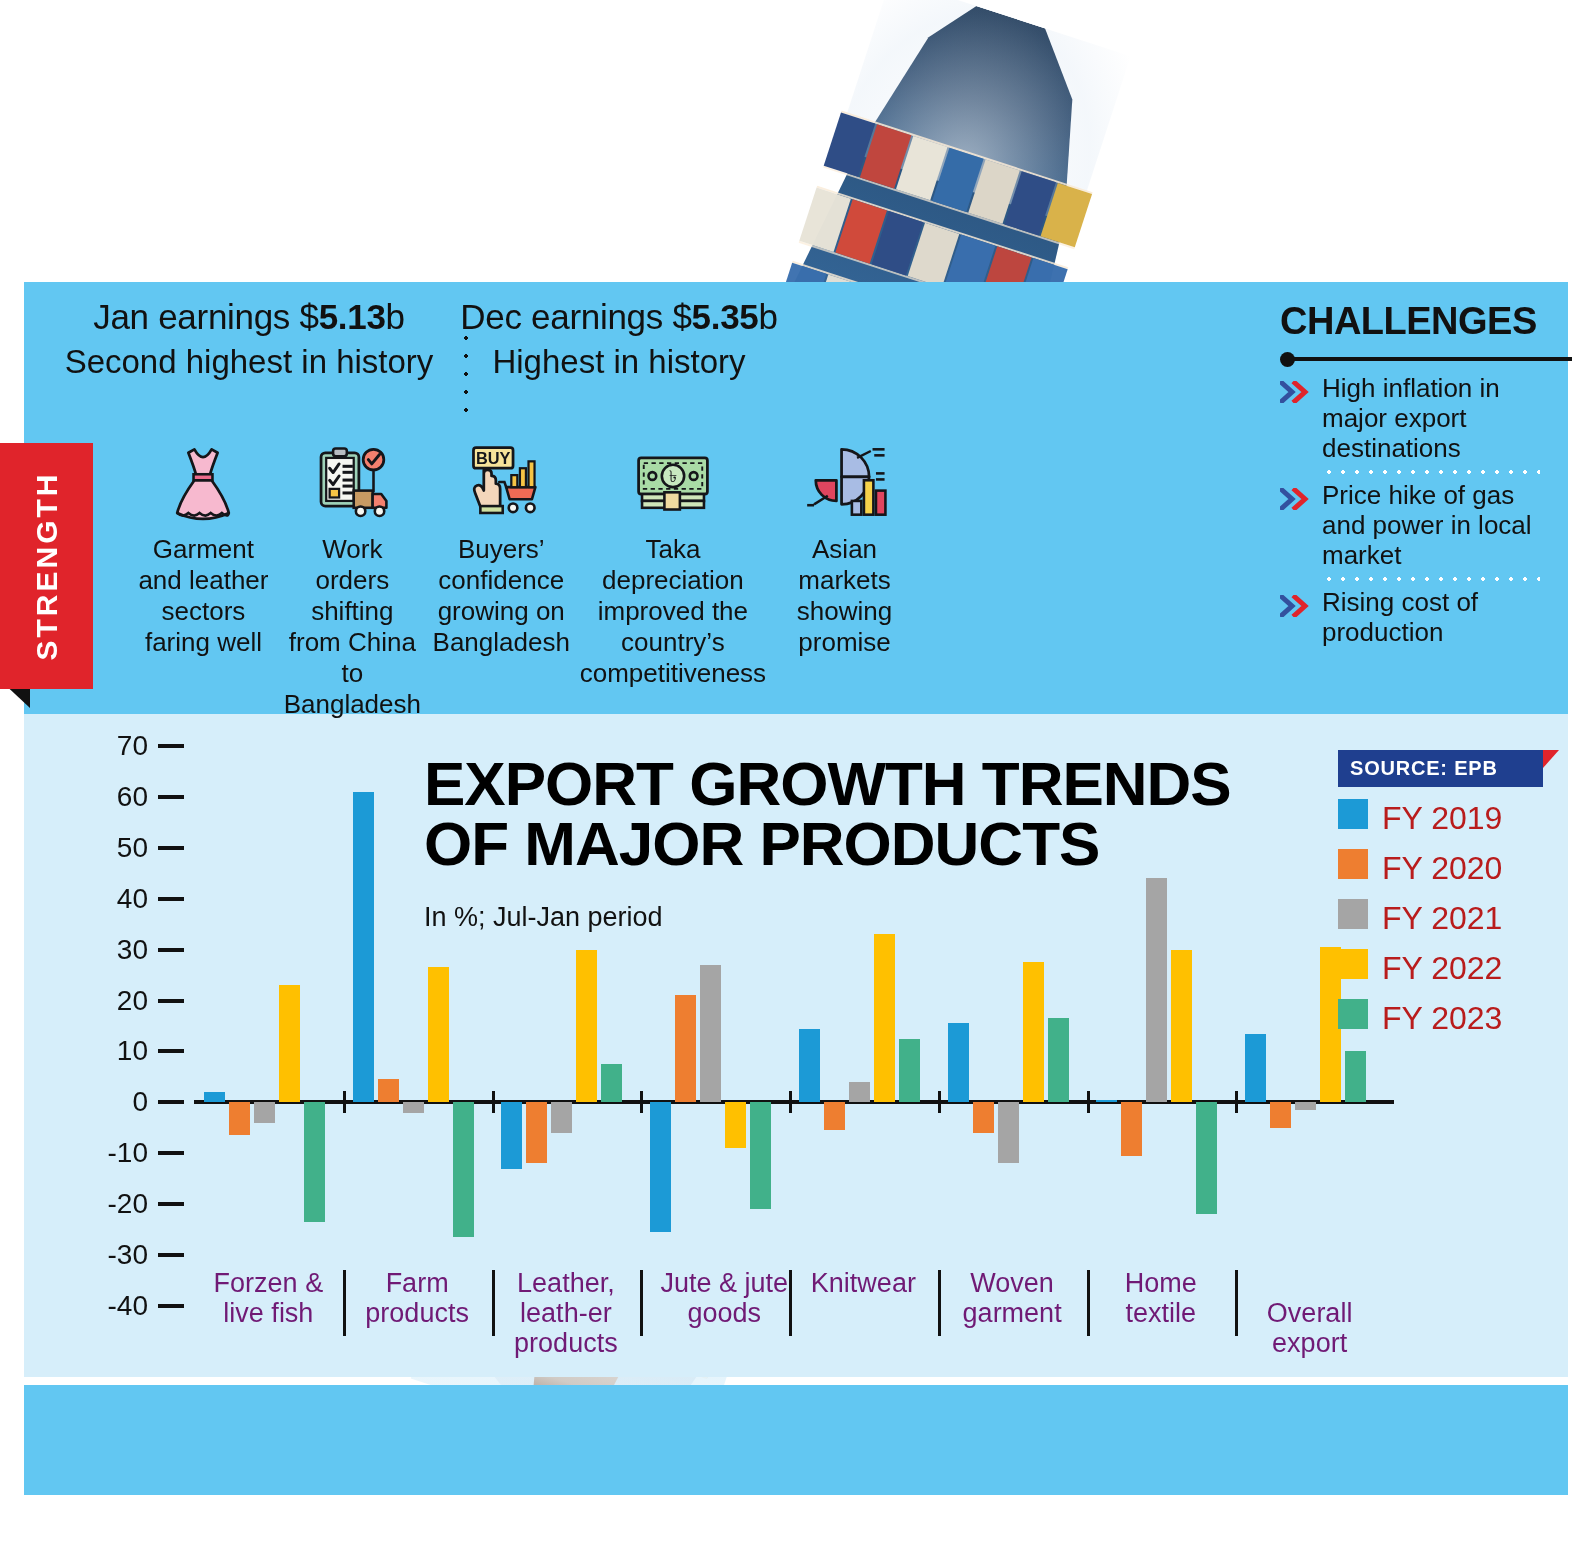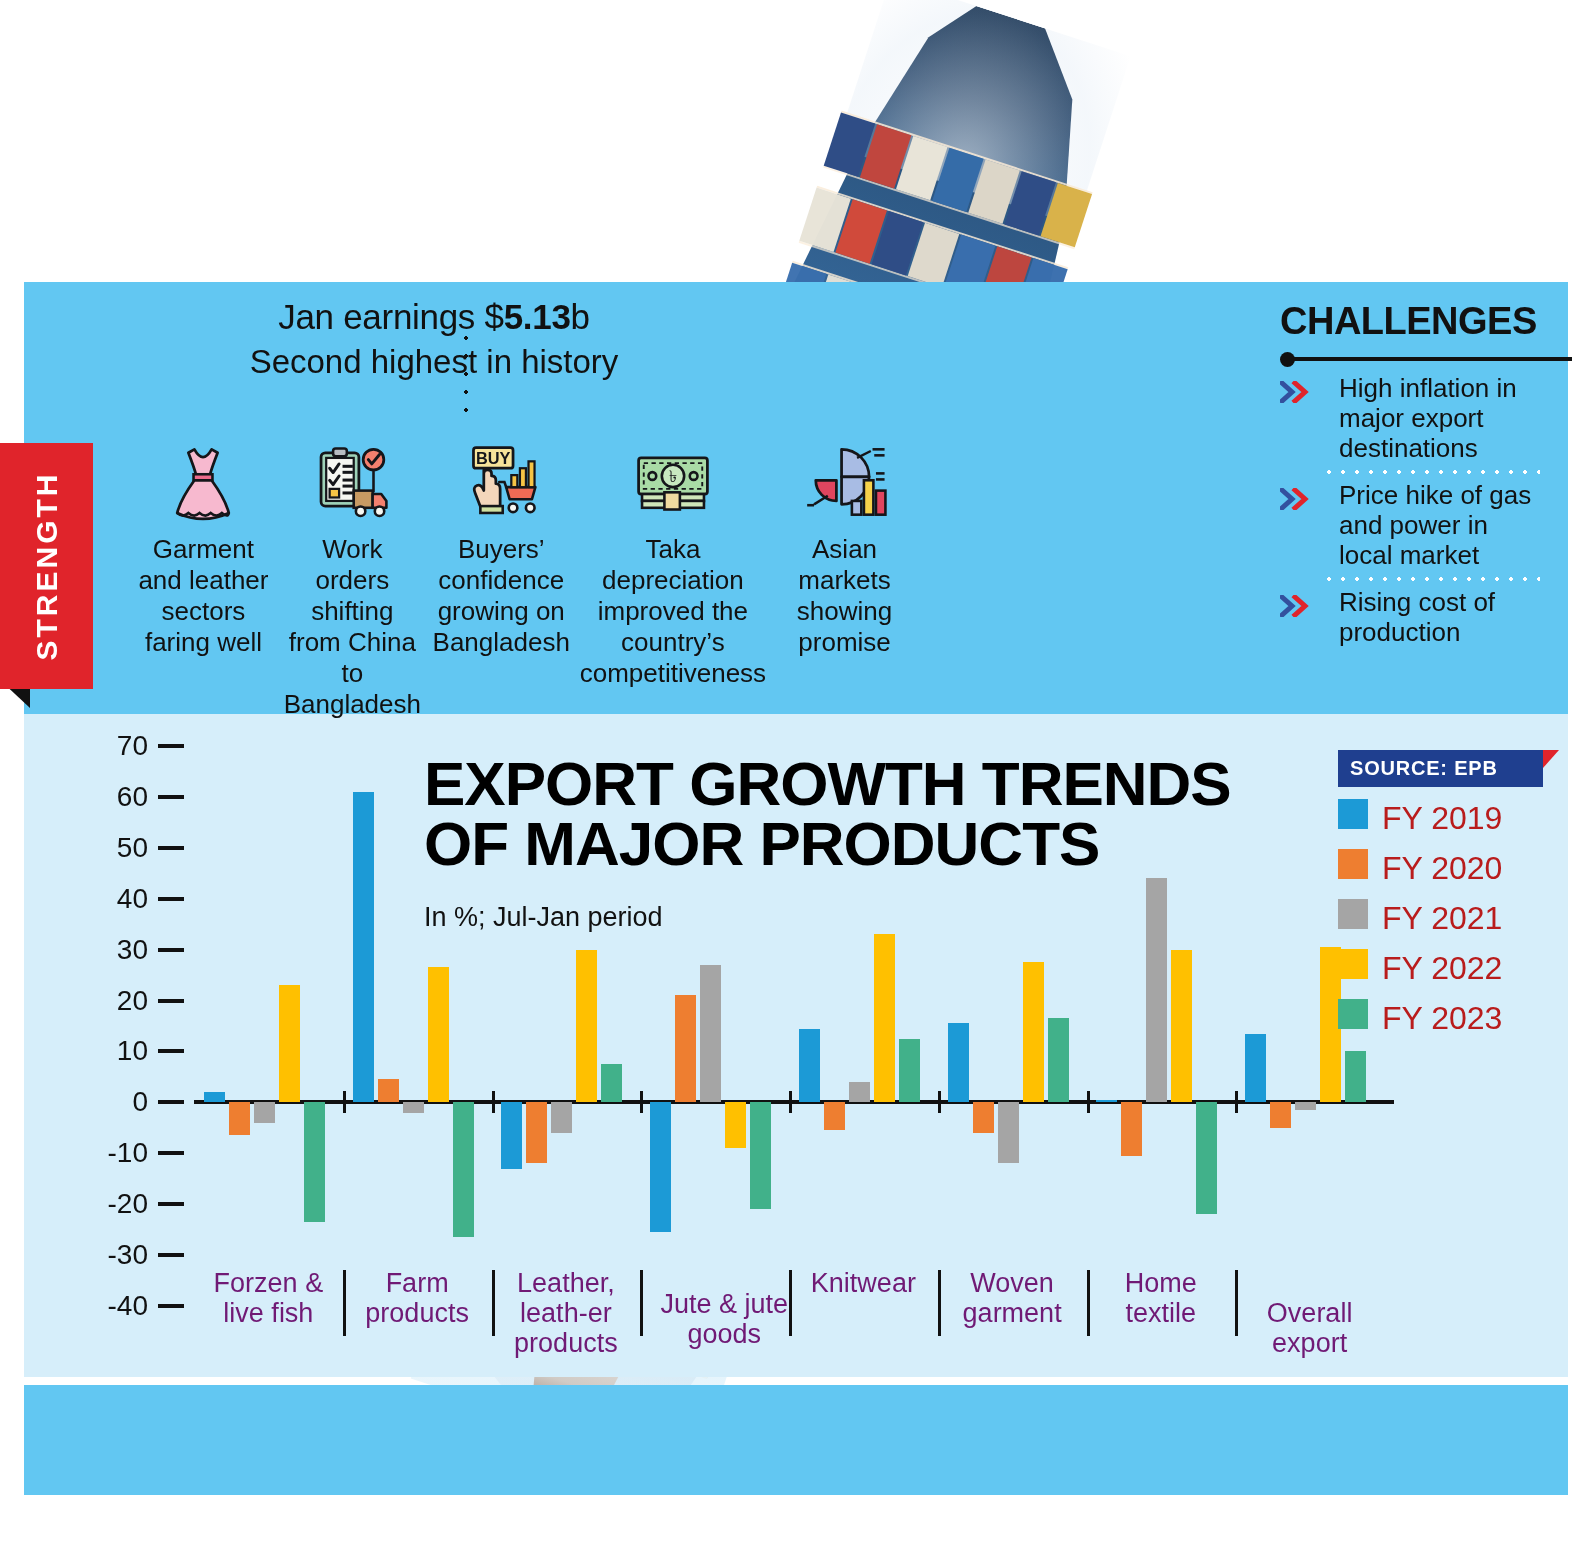--- a/index.html
+++ b/index.html
@@ -96,21 +96,21 @@
   .s-icon { height:96px; display:flex; align-items:center; justify-content:center; }
   .s-icon svg { width:86px; height:86px; display:block; }
   .s-text { margin-top:4px; font-size:26px; line-height:31px; color:#111; }
 
   
   #challenges { position:absolute; right:28px; top:18px; width:260px; }
   #challenges-title { font-size:38px; font-weight:700; letter-spacing:-.5px; color:#111; }
   #challenges-rule { position:relative; height:14px; margin-top:8px; margin-bottom:8px; }
   #challenges-rule .dot { position:absolute; left:0; top:1px; width:15px; height:15px; border-radius:50%; background:#111; }
   #challenges-rule .line { position:absolute; left:8px; top:6px; right:-32px; height:4px; background:#111; }
-  .ch-item { display:flex; gap:27px; margin-top:6px; }
+  .ch-item { display:flex; gap:10px; margin-top:6px; }
   .ch-arrow { flex:0 0 auto; padding-top:8px; }
   .ch-arrow svg { width:32px; height:22px; display:block; }
   .ch-text { font-size:26px; line-height:30px; color:#111; }
   .ch-sep {
     height:4px; margin:7px 0 3px 42px;
     background-image: radial-gradient(circle, #fff 1.6px, transparent 1.9px);
     background-size: 14px 4px;
   }
 
   
@@ -321,20 +321,24 @@
   <div class="ship-fade"></div>
   <div class="ship-tail"></div>
 </div>
 
 <div id="top-panel">
 
   <div id="earnings-row">
     <div class="earn-col">
       <div class="earn-line1"><span>Jan earnings $</span><b>5.13</b><span>b</span></div>
       <div class="earn-line2">Second highest in history</div>
+    </div>
+    <div class="earn-col">
+      <div class="earn-line1"><span>Dec earnings $</span><b>5.35</b><span>b</span></div>
+      <div class="earn-line2">Highest in history</div>
     </div>
     <div id="earn-divider"></div>
   </div>
 
   <div id="strength-items">
 
     <div class="s-item">
       <div class="s-icon">
         <svg viewBox="0 0 100 100">
           <path d="M33 16 L40 12 Q50 30 60 12 L67 16 Q60 34 58 42 L42 42 Q40 34 33 16Z" fill="#f7b9cf" stroke="#15161a" stroke-width="3.2" stroke-linejoin="round"></path>
@@ -607,21 +611,21 @@
           <div class="bar" style="left: 1151.12px; top: 305.455px; width: 21px; height: 50.9091px; background: rgb(65, 177, 138);"></div>
         </div>
     <div class="xlabel" style="left: 0px; width: 148.75px; top: 522px;">Forzen &amp; live fish</div>
         <div class="grp-tick" style="left: 148.75px; top: 345.364px;"></div>
         <div class="xlabel" style="left: 148.75px; width: 148.75px; top: 522px;">Farm products</div>
         <div class="xsep" style="left: 148.75px; top: 524px; height: 66px; background: rgb(17, 17, 17);"></div>
         <div class="grp-tick" style="left: 297.5px; top: 345.364px;"></div>
         <div class="xlabel" style="left: 297.5px; width: 148.75px; top: 522px;">Leather, leath-​er products</div>
         <div class="xsep" style="left: 297.5px; top: 524px; height: 66px; background: rgb(17, 17, 17);"></div>
         <div class="grp-tick" style="left: 446.25px; top: 345.364px;"></div>
-        <div class="xlabel" style="left: 446.25px; width: 168px; top: 522px; margin-top: 21px;">Jute &amp; jute goods</div>
+        <div class="xlabel" style="left: 446.25px; width: 168px; top: 522px;">Jute &amp; jute goods</div>
         <div class="xsep" style="left: 446.25px; top: 524px; height: 66px; background: rgb(17, 17, 17);"></div>
         <div class="grp-tick" style="left: 595px; top: 345.364px;"></div>
         <div class="xlabel" style="left: 595px; width: 148.75px; top: 522px;">Knitwear</div>
         <div class="xsep" style="left: 595px; top: 524px; height: 66px; background: rgb(17, 17, 17);"></div>
         <div class="grp-tick" style="left: 743.75px; top: 345.364px;"></div>
         <div class="xlabel" style="left: 743.75px; width: 148.75px; top: 522px;">Woven garment</div>
         <div class="xsep" style="left: 743.75px; top: 524px; height: 66px; background: rgb(17, 17, 17);"></div>
         <div class="grp-tick" style="left: 892.5px; top: 345.364px;"></div>
         <div class="xlabel" style="left: 892.5px; width: 148.75px; top: 522px;">Home textile</div>
         <div class="xsep" style="left: 892.5px; top: 524px; height: 66px; background: rgb(17, 17, 17);"></div>

